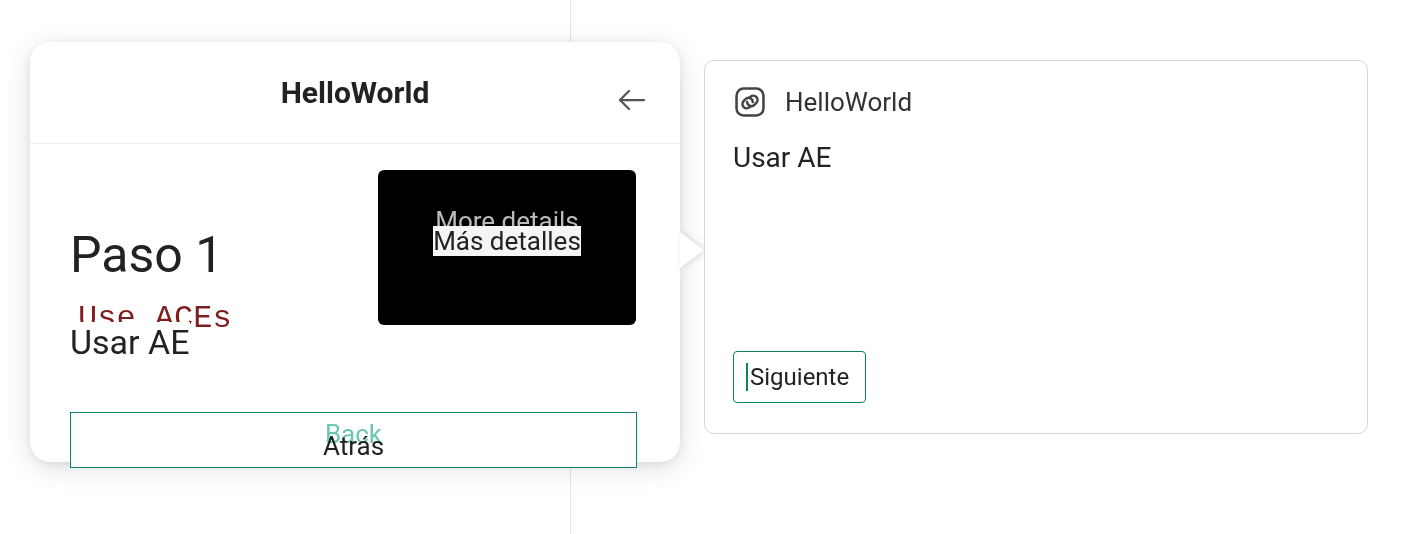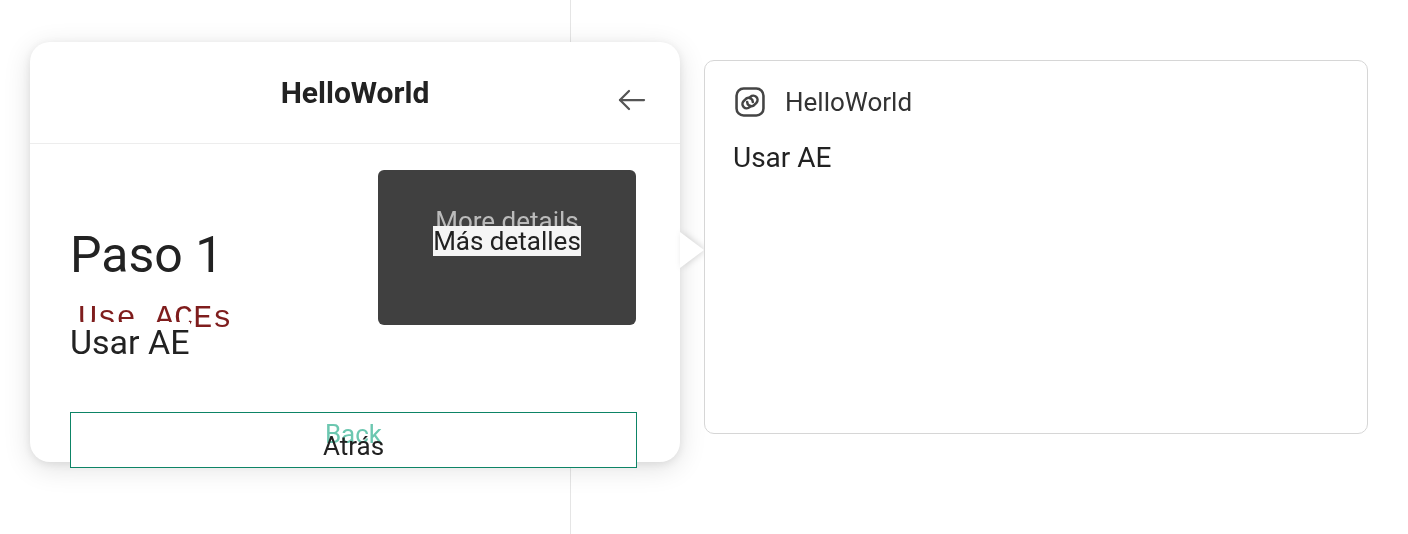--- a/index.html
+++ b/index.html
@@ -88,21 +88,21 @@
       font-size: 34px;
       color: #222;
       background: #fff;
     }
     .detail-card {
       position: absolute;
       right: 44px;
       top: 26px;
       width: 258px;
       height: 155px;
-      background: #404040;
+      background: #000000;
       border-radius: 6px;
       display: flex;
       align-items: flex-start;
       justify-content: center;
       padding-top: 56px;
     }
     .detail-ghost {
       position: absolute;
       top: 36px;
       font-size: 26px;
@@ -266,13 +266,17 @@
         <rect x="2.5" y="2.5" width="19" height="19" rx="5"></rect>
         <path d="M10 12a3 3 0 0 0 4.5 2.6l2-2a3 3 0 0 0-4.24-4.24l-.7.7"></path>
         <path d="M14 12a3 3 0 0 0-4.5-2.6l-2 2a3 3 0 0 0 4.24 4.24l.7-.7"></path>
       </svg>
     </span>
     <span class="right-title">HelloWorld</span>
   </div>
   <div class="right-usar">
     <span>Usar AE</span><span class="faded"></span>
   </div>
+  <div class="next-button">
+    <span class="next-cursor"></span>
+    <span class="next-label">Siguiente</span>
+  </div>
 </div>
 
 </body></html>

